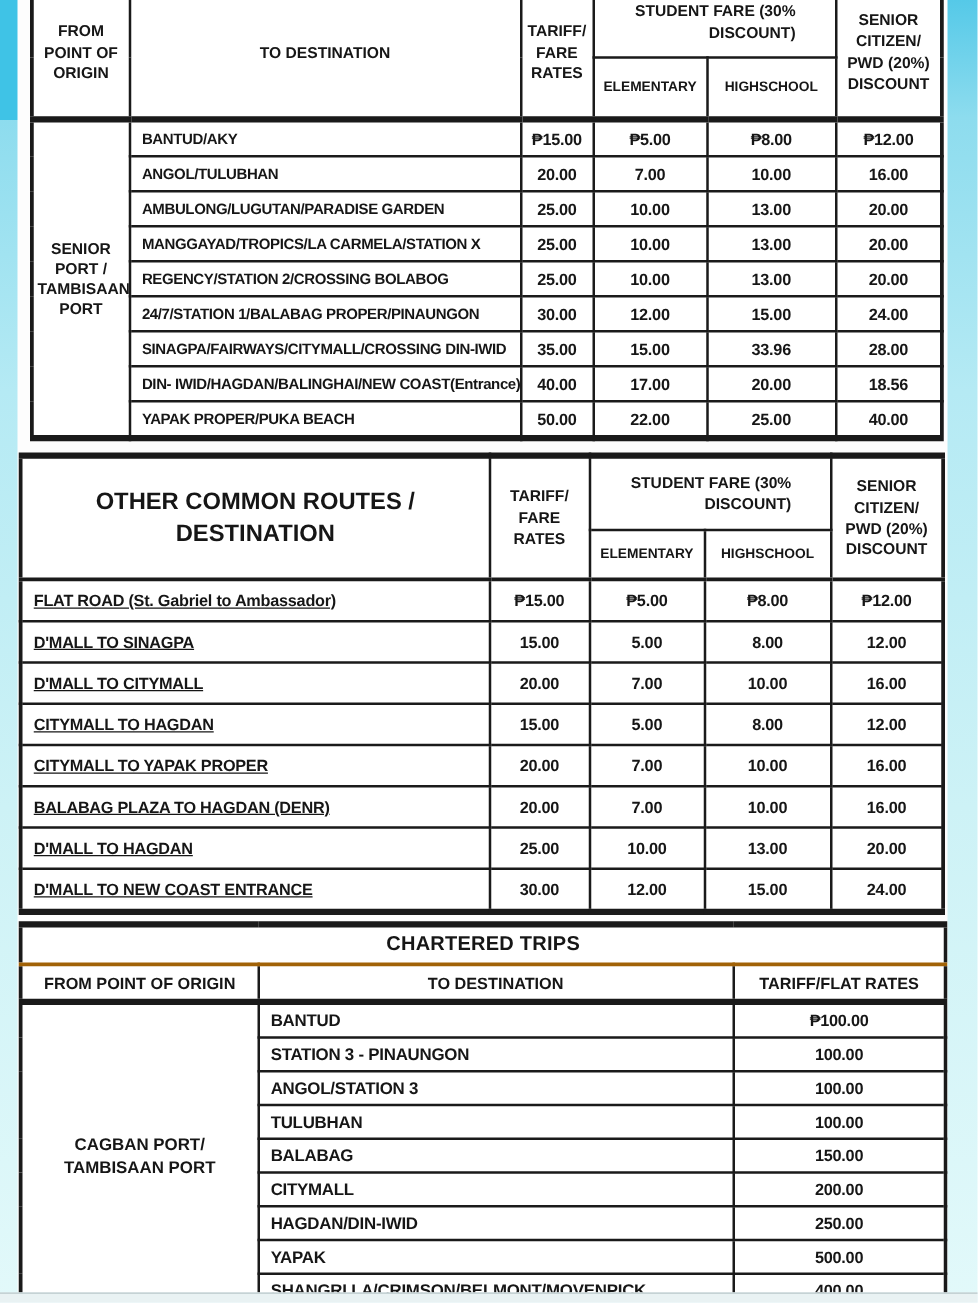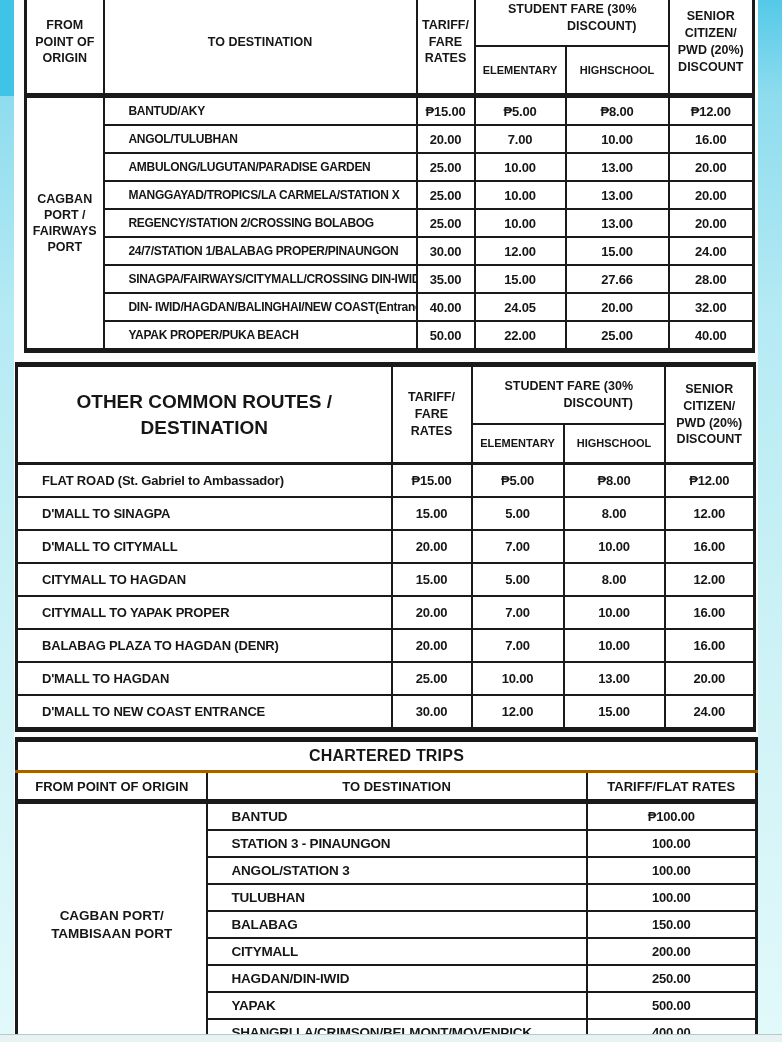--- a/index.html
+++ b/index.html
@@ -32,22 +32,22 @@
   
   .t3{width:740px;margin:5px 0 0 1px;border:3px solid #1a1a1a;border-top:5px solid #1a1a1a;border-bottom:0;}
   .t3 .title-row th{height:26px;border-bottom:3px solid #a16207;font-size:16px;letter-spacing:.2px;}
   .t3 .head-row th{height:24px;font-size:13px;}
   .t3 tbody tr:first-child td{border-top:5px solid #1a1a1a;}
   .t3 tbody td{height:23px;margin-left:29px;}
 
   th.hc{font-weight:700;font-size:12.5px;text-align:center;padding:2px;line-height:1.35;}
   th.sub{font-size:11px;margin-top:20px;}
   .wrap-mid{display:inline-block;max-width:130px;text-align:right;}
-  td.dest{font-weight:700;font-size:12px;letter-spacing:-.3px;padding:0 4px 0 24px;white-space:nowrap;text-align:left;}
-  .t2 td.dest{font-size:13px;letter-spacing:-.2px;}
+  td.dest{font-weight:700;font-size:12px;letter-spacing:-.3px;padding:0 4px 0 9px;white-space:nowrap;text-align:left;}
+  .t2 td.dest{font-size:13px;letter-spacing:-.2px;text-decoration:underline;}
   .t3 td.dest{font-size:13.5px;letter-spacing:-.2px;}
   td.num{font-weight:700;font-size:13px;text-align:center;letter-spacing:-.2px;}
   td.origin-cell{font-weight:700;font-size:12.5px;text-align:center;line-height:1.3;padding:0 3px;}
   .t3 td.origin-cell{font-size:13.5px;}
 </style>
 </head>
 <body>
 
 <div class="corner-accent"></div>
 
@@ -70,21 +70,21 @@
         <th class="hc" colspan="2"><span class="wrap-mid">STUDENT FARE (30% DISCOUNT)</span></th>
         <th class="hc" rowspan="2">SENIOR CITIZEN/ PWD (20%) DISCOUNT</th>
       </tr>
       <tr>
         <th class="hc sub">ELEMENTARY</th>
         <th class="hc sub">HIGHSCHOOL</th>
       </tr>
     </thead>
     <tbody id="t1-body">
         <tr>
-          <td class="origin-cell" rowspan="9">CAGBAN PORT / FAIRWAYS PORT</td>
+          <td class="origin-cell" rowspan="9">SENIOR PORT / TAMBISAAN PORT</td>
           <td class="dest">BANTUD/AKY</td>
           <td class="num">₱15.00</td>
           <td class="num">₱5.00</td>
           <td class="num">₱8.00</td>
           <td class="num">₱12.00</td>
         </tr>
         <tr>
           <td class="dest">ANGOL/TULUBHAN</td>
           <td class="num">20.00</td>
           <td class="num">7.00</td>
@@ -116,29 +116,29 @@
           <td class="dest">24/7/STATION 1/BALABAG PROPER/PINAUNGON</td>
           <td class="num">30.00</td>
           <td class="num">12.00</td>
           <td class="num">15.00</td>
           <td class="num">24.00</td>
         </tr>
         <tr>
           <td class="dest">SINAGPA/FAIRWAYS/CITYMALL/CROSSING DIN-IWID</td>
           <td class="num">35.00</td>
           <td class="num">15.00</td>
-          <td class="num">27.66</td>
+          <td class="num">33.96</td>
           <td class="num">28.00</td>
         </tr>
         <tr>
           <td class="dest">DIN- IWID/HAGDAN/BALINGHAI/NEW COAST(Entrance)</td>
           <td class="num">40.00</td>
-          <td class="num">24.05</td>
-          <td class="num">20.00</td>
-          <td class="num">32.00</td>
+          <td class="num">17.00</td>
+          <td class="num">20.00</td>
+          <td class="num">18.56</td>
         </tr>
         <tr>
           <td class="dest">YAPAK PROPER/PUKA BEACH</td>
           <td class="num">50.00</td>
           <td class="num">22.00</td>
           <td class="num">25.00</td>
           <td class="num">40.00</td>
         </tr>
       </tbody>
   </table>

